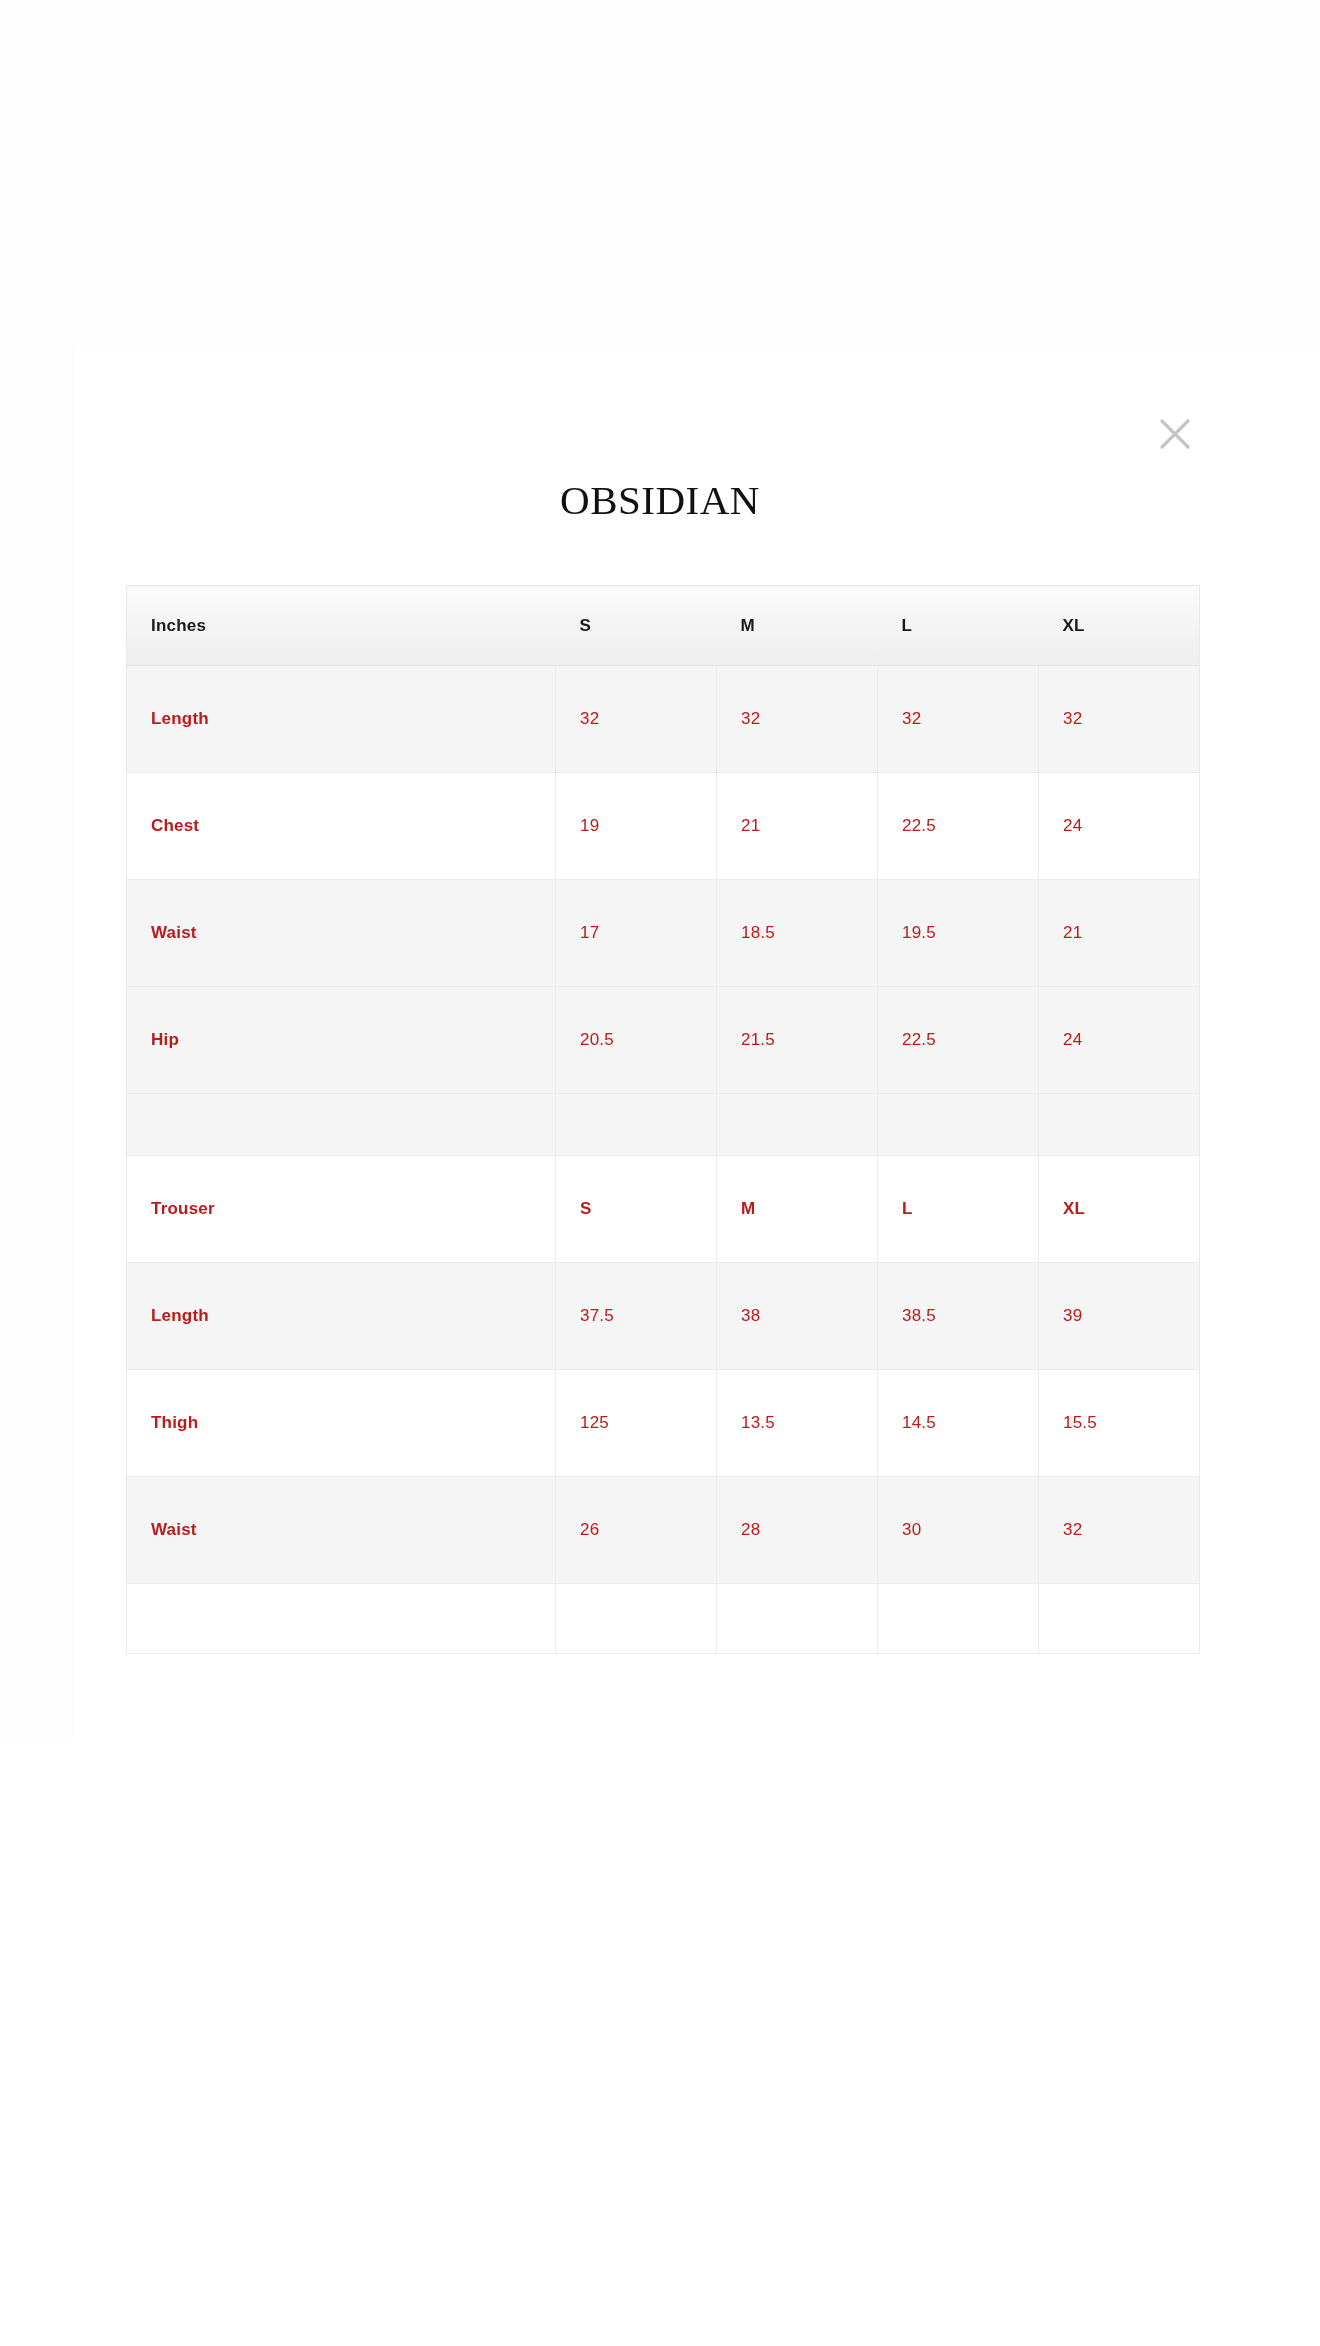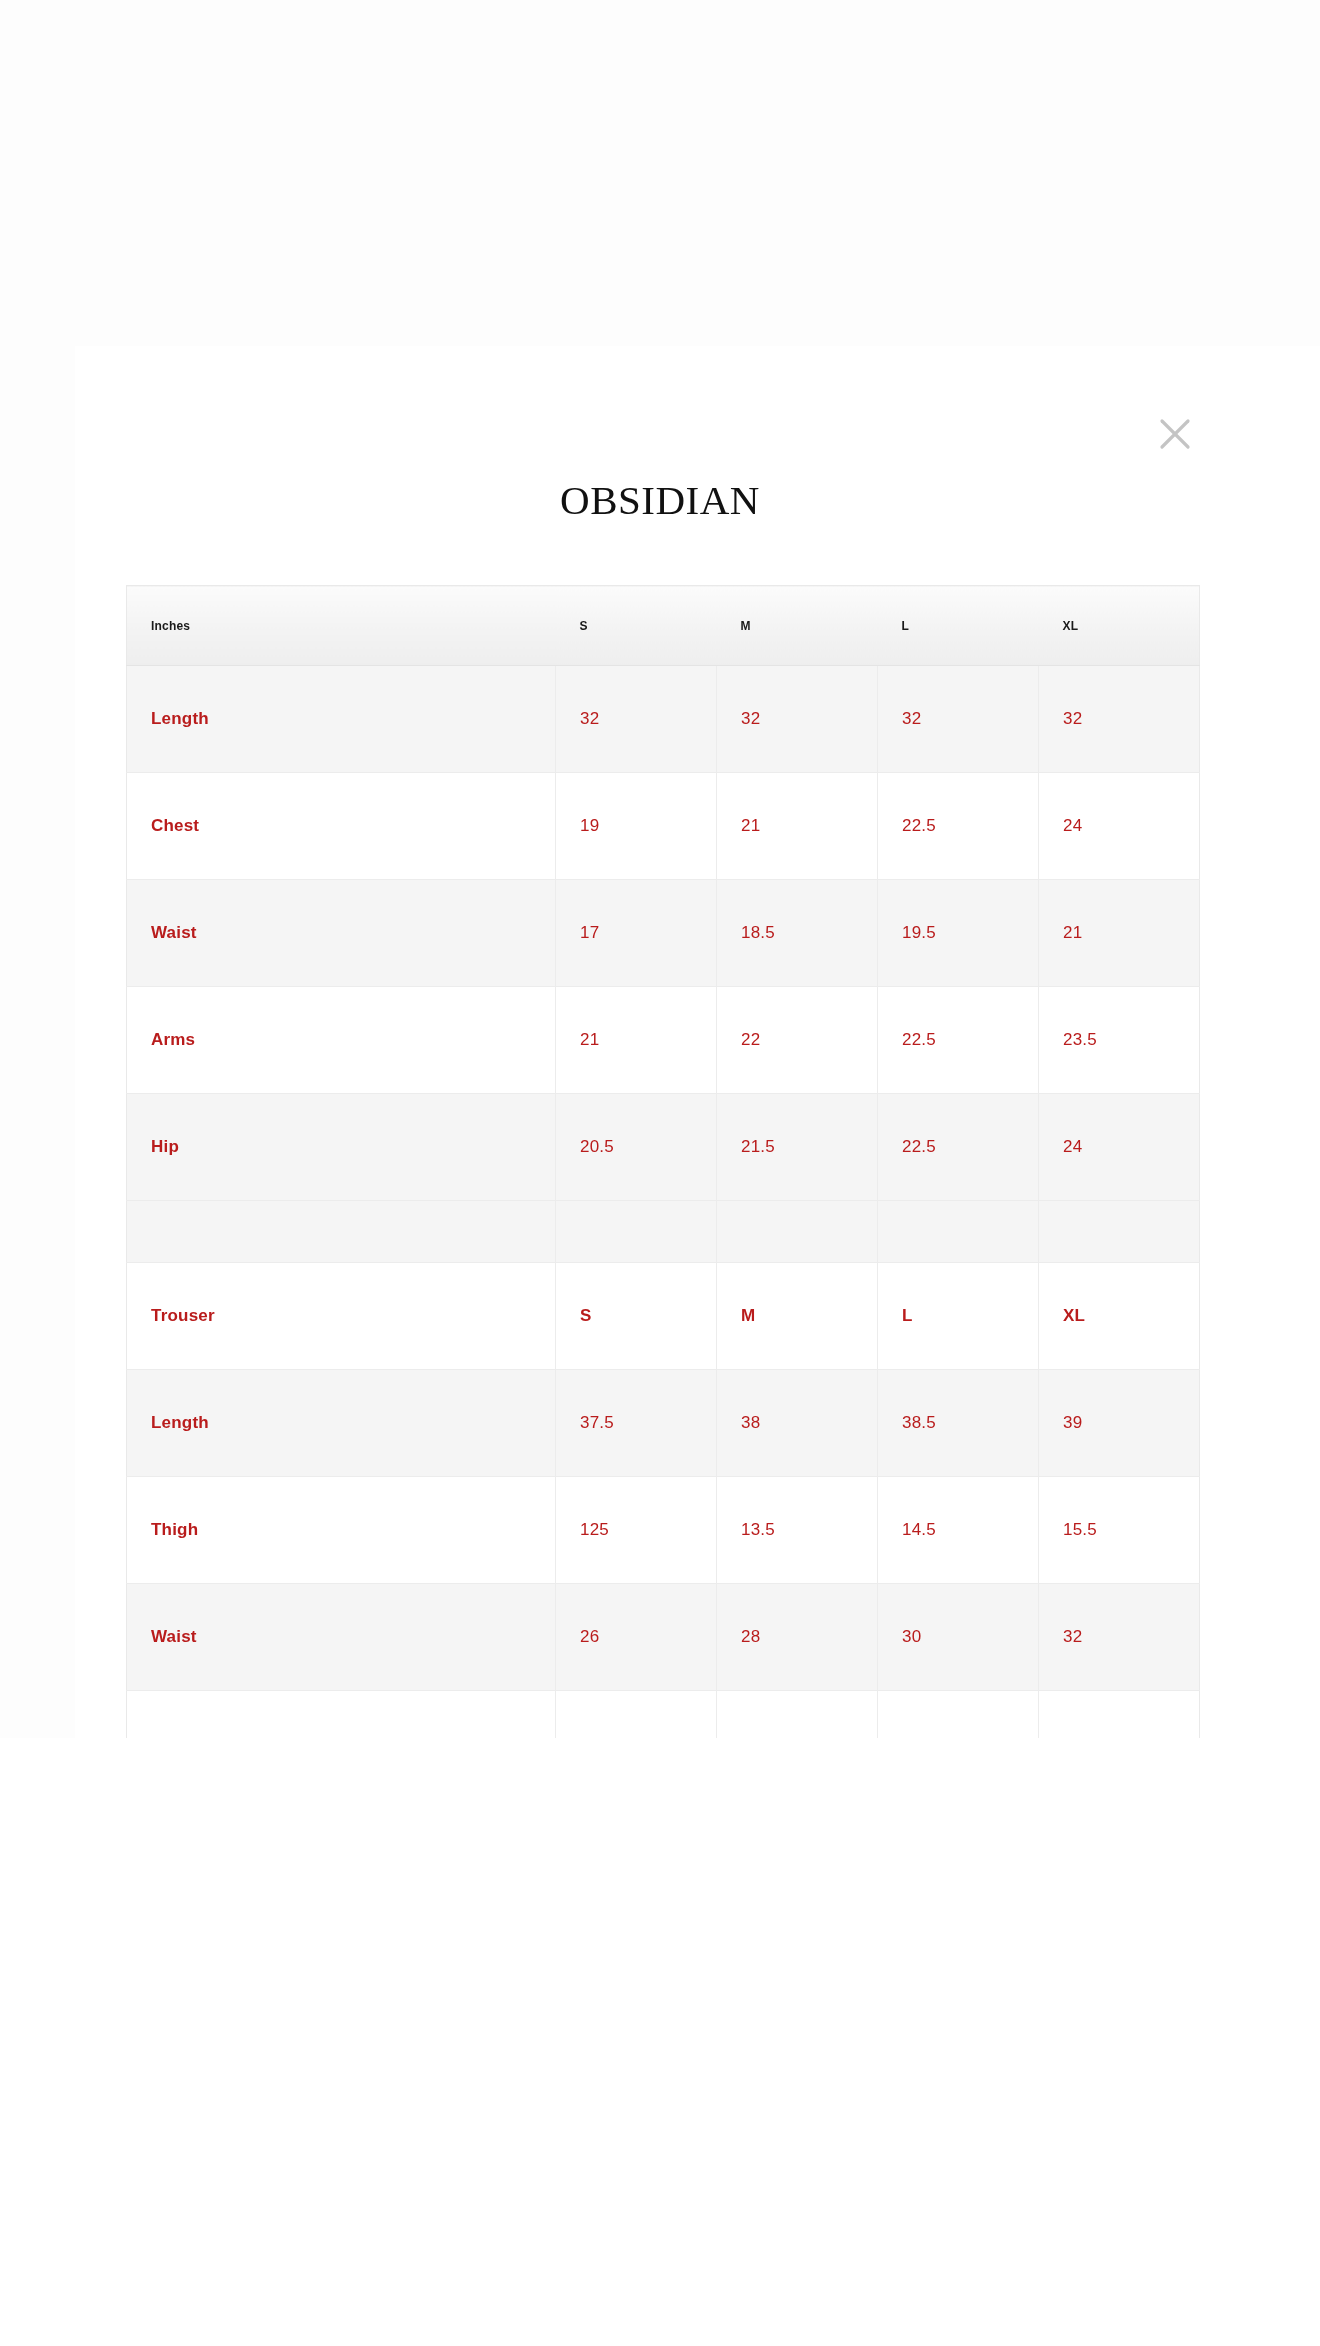--- a/index.html
+++ b/index.html
@@ -94,21 +94,21 @@
   }
 
   table.size-table col.c-label { width: 429px; }
   table.size-table col.c-size  { width: 161px; }
 
   
   thead tr.header-row th {
     height: 80px;
     background: linear-gradient(to bottom, #fbfbfb 0%, #f3f3f3 55%, #eeeeee 100%);
     border-bottom: 1px solid #e4e4e4;
-    font-size: 12px;
+    font-size: 17px;
     font-weight: bold;
     color: #1a1a1a;
     text-align: left;
     vertical-align: middle;
     padding: 0 0 0 24px;
     letter-spacing: 0.2px;
   }
 
   
   tbody tr td {
@@ -191,27 +191,20 @@
               <td>22.5</td>
               <td>24</td>
             </tr>
             <tr class="shaded">
               <td class="label-cell">Waist</td>
               <td>17</td>
               <td>18.5</td>
               <td>19.5</td>
               <td>21</td>
             </tr>
-            <tr class="plain">
-              <td class="label-cell">Arms</td>
-              <td>21</td>
-              <td>22</td>
-              <td>22.5</td>
-              <td>23.5</td>
-            </tr>
             <tr class="shaded">
               <td class="label-cell">Hip</td>
               <td>20.5</td>
               <td>21.5</td>
               <td>22.5</td>
               <td>24</td>
             </tr>
             <tr class="shaded spacer-row">
               <td class="label-cell"></td>
               <td></td>

